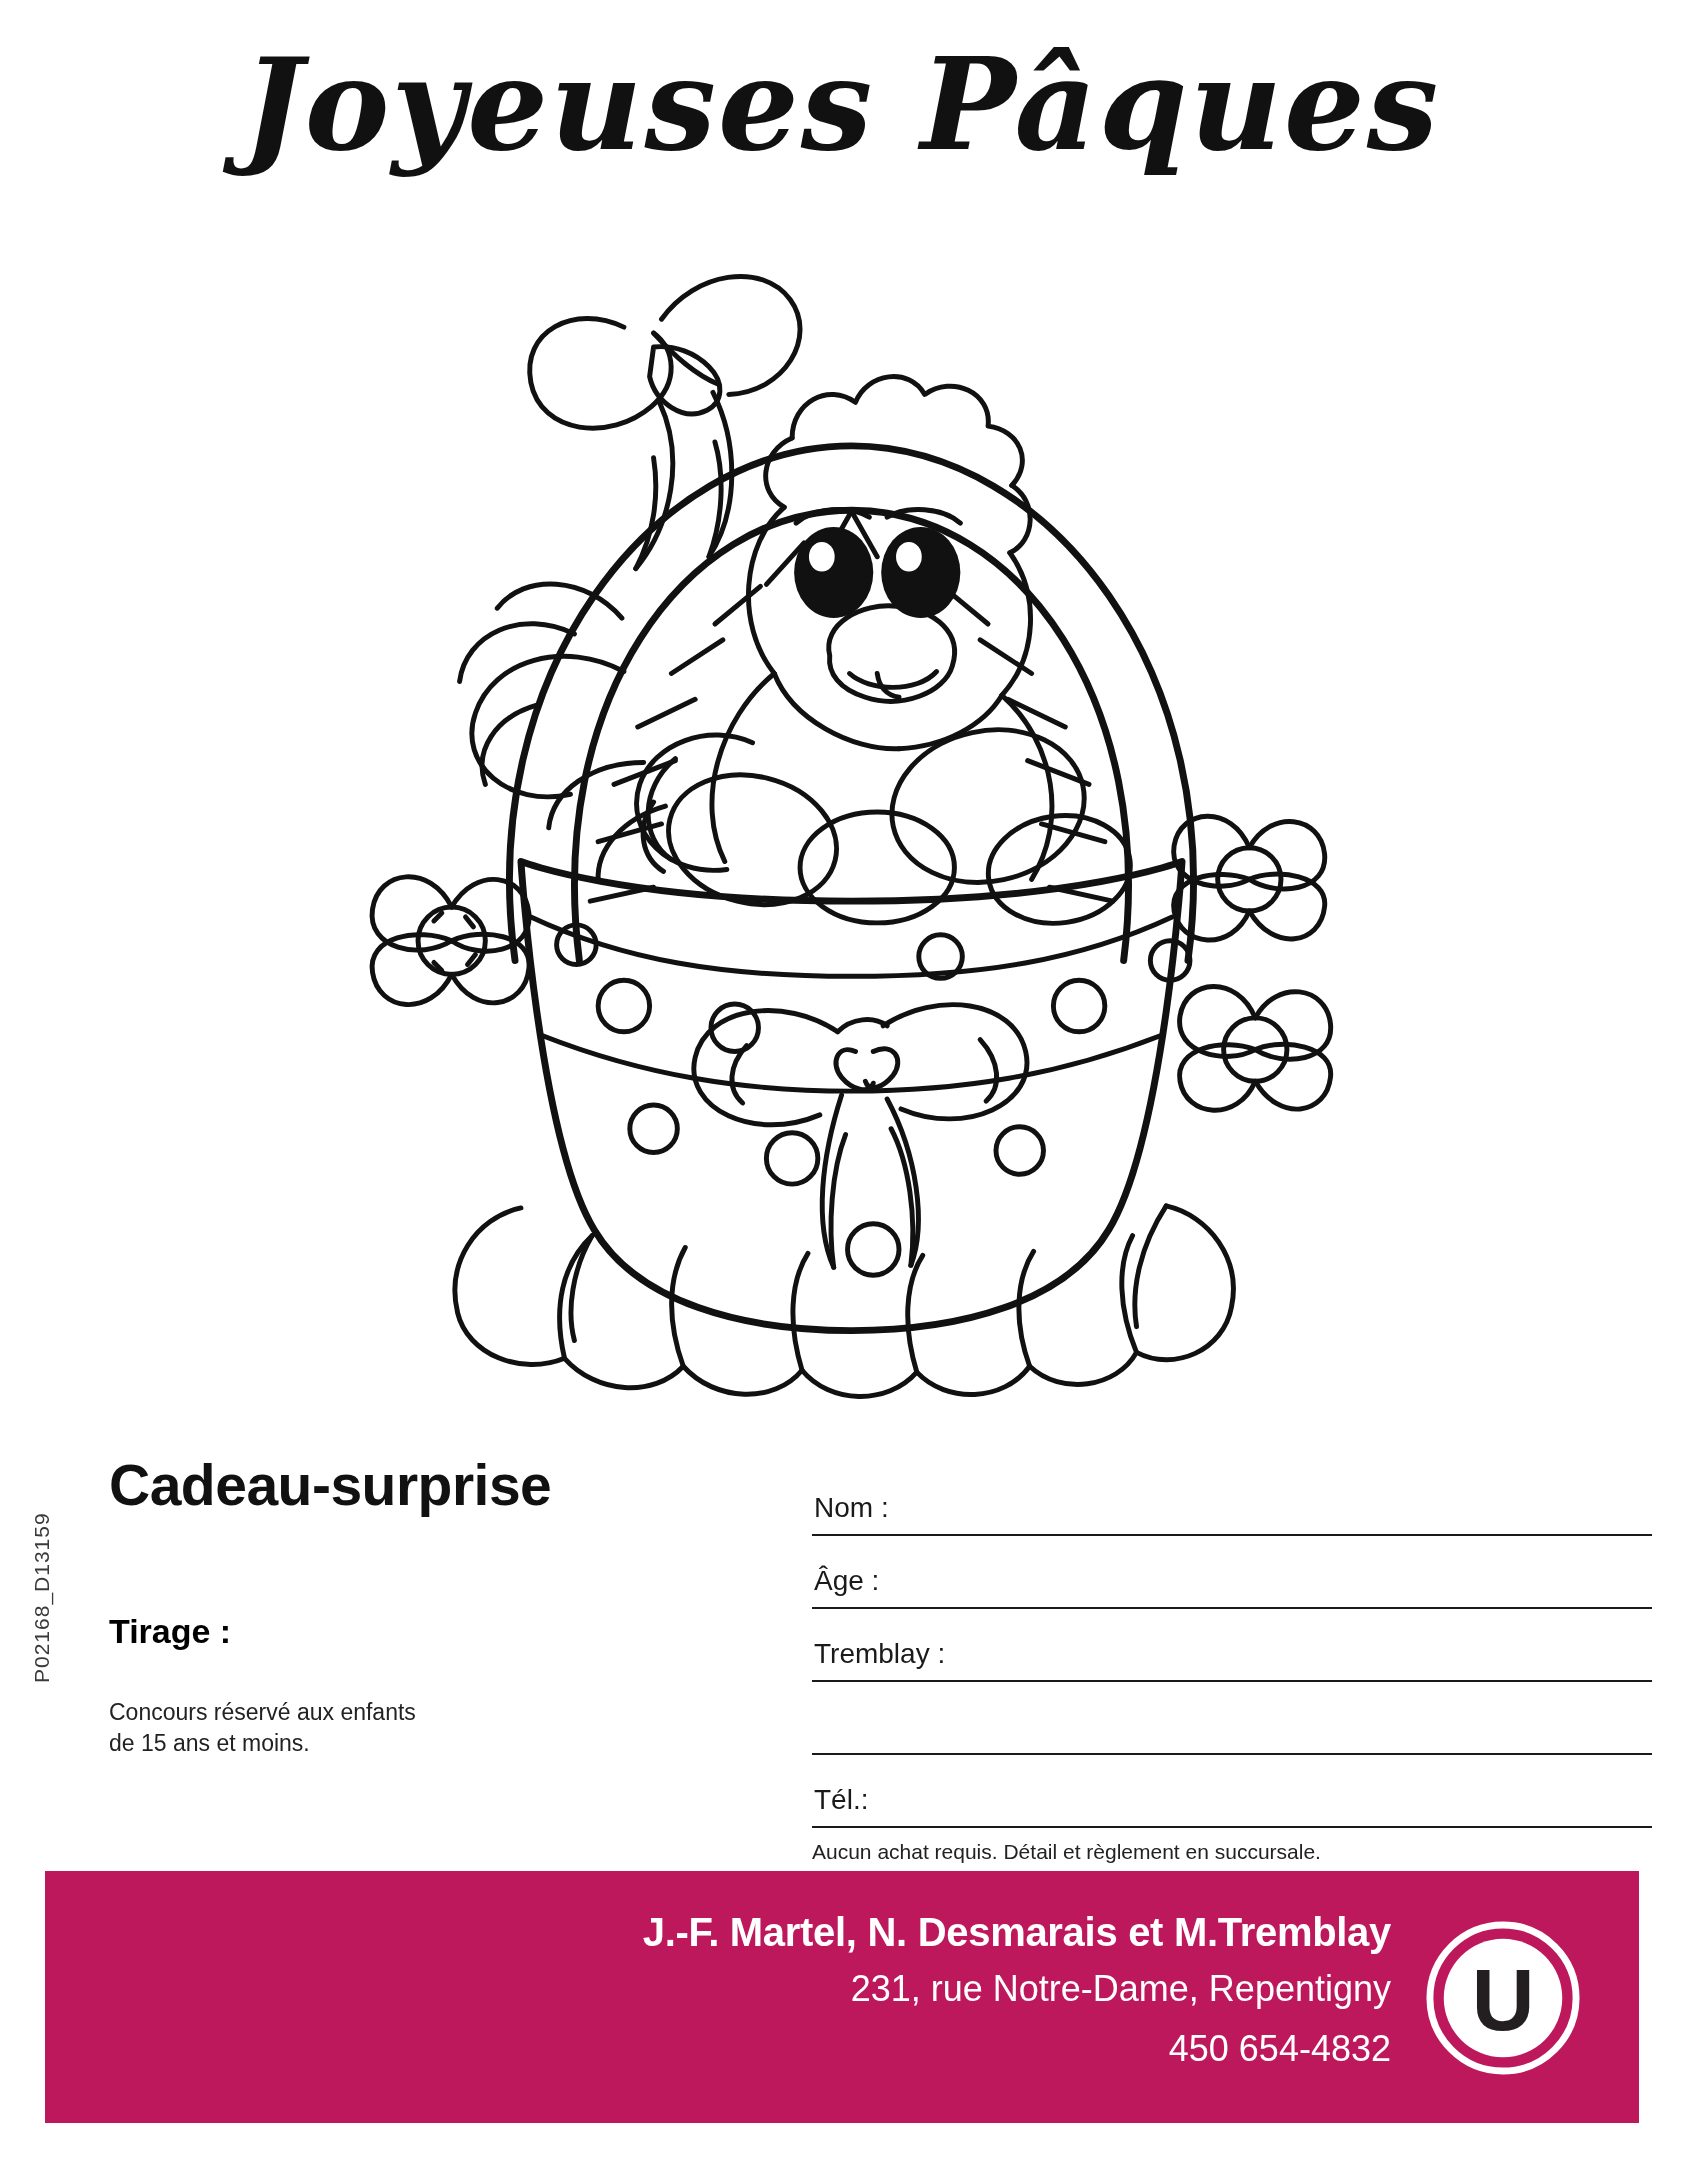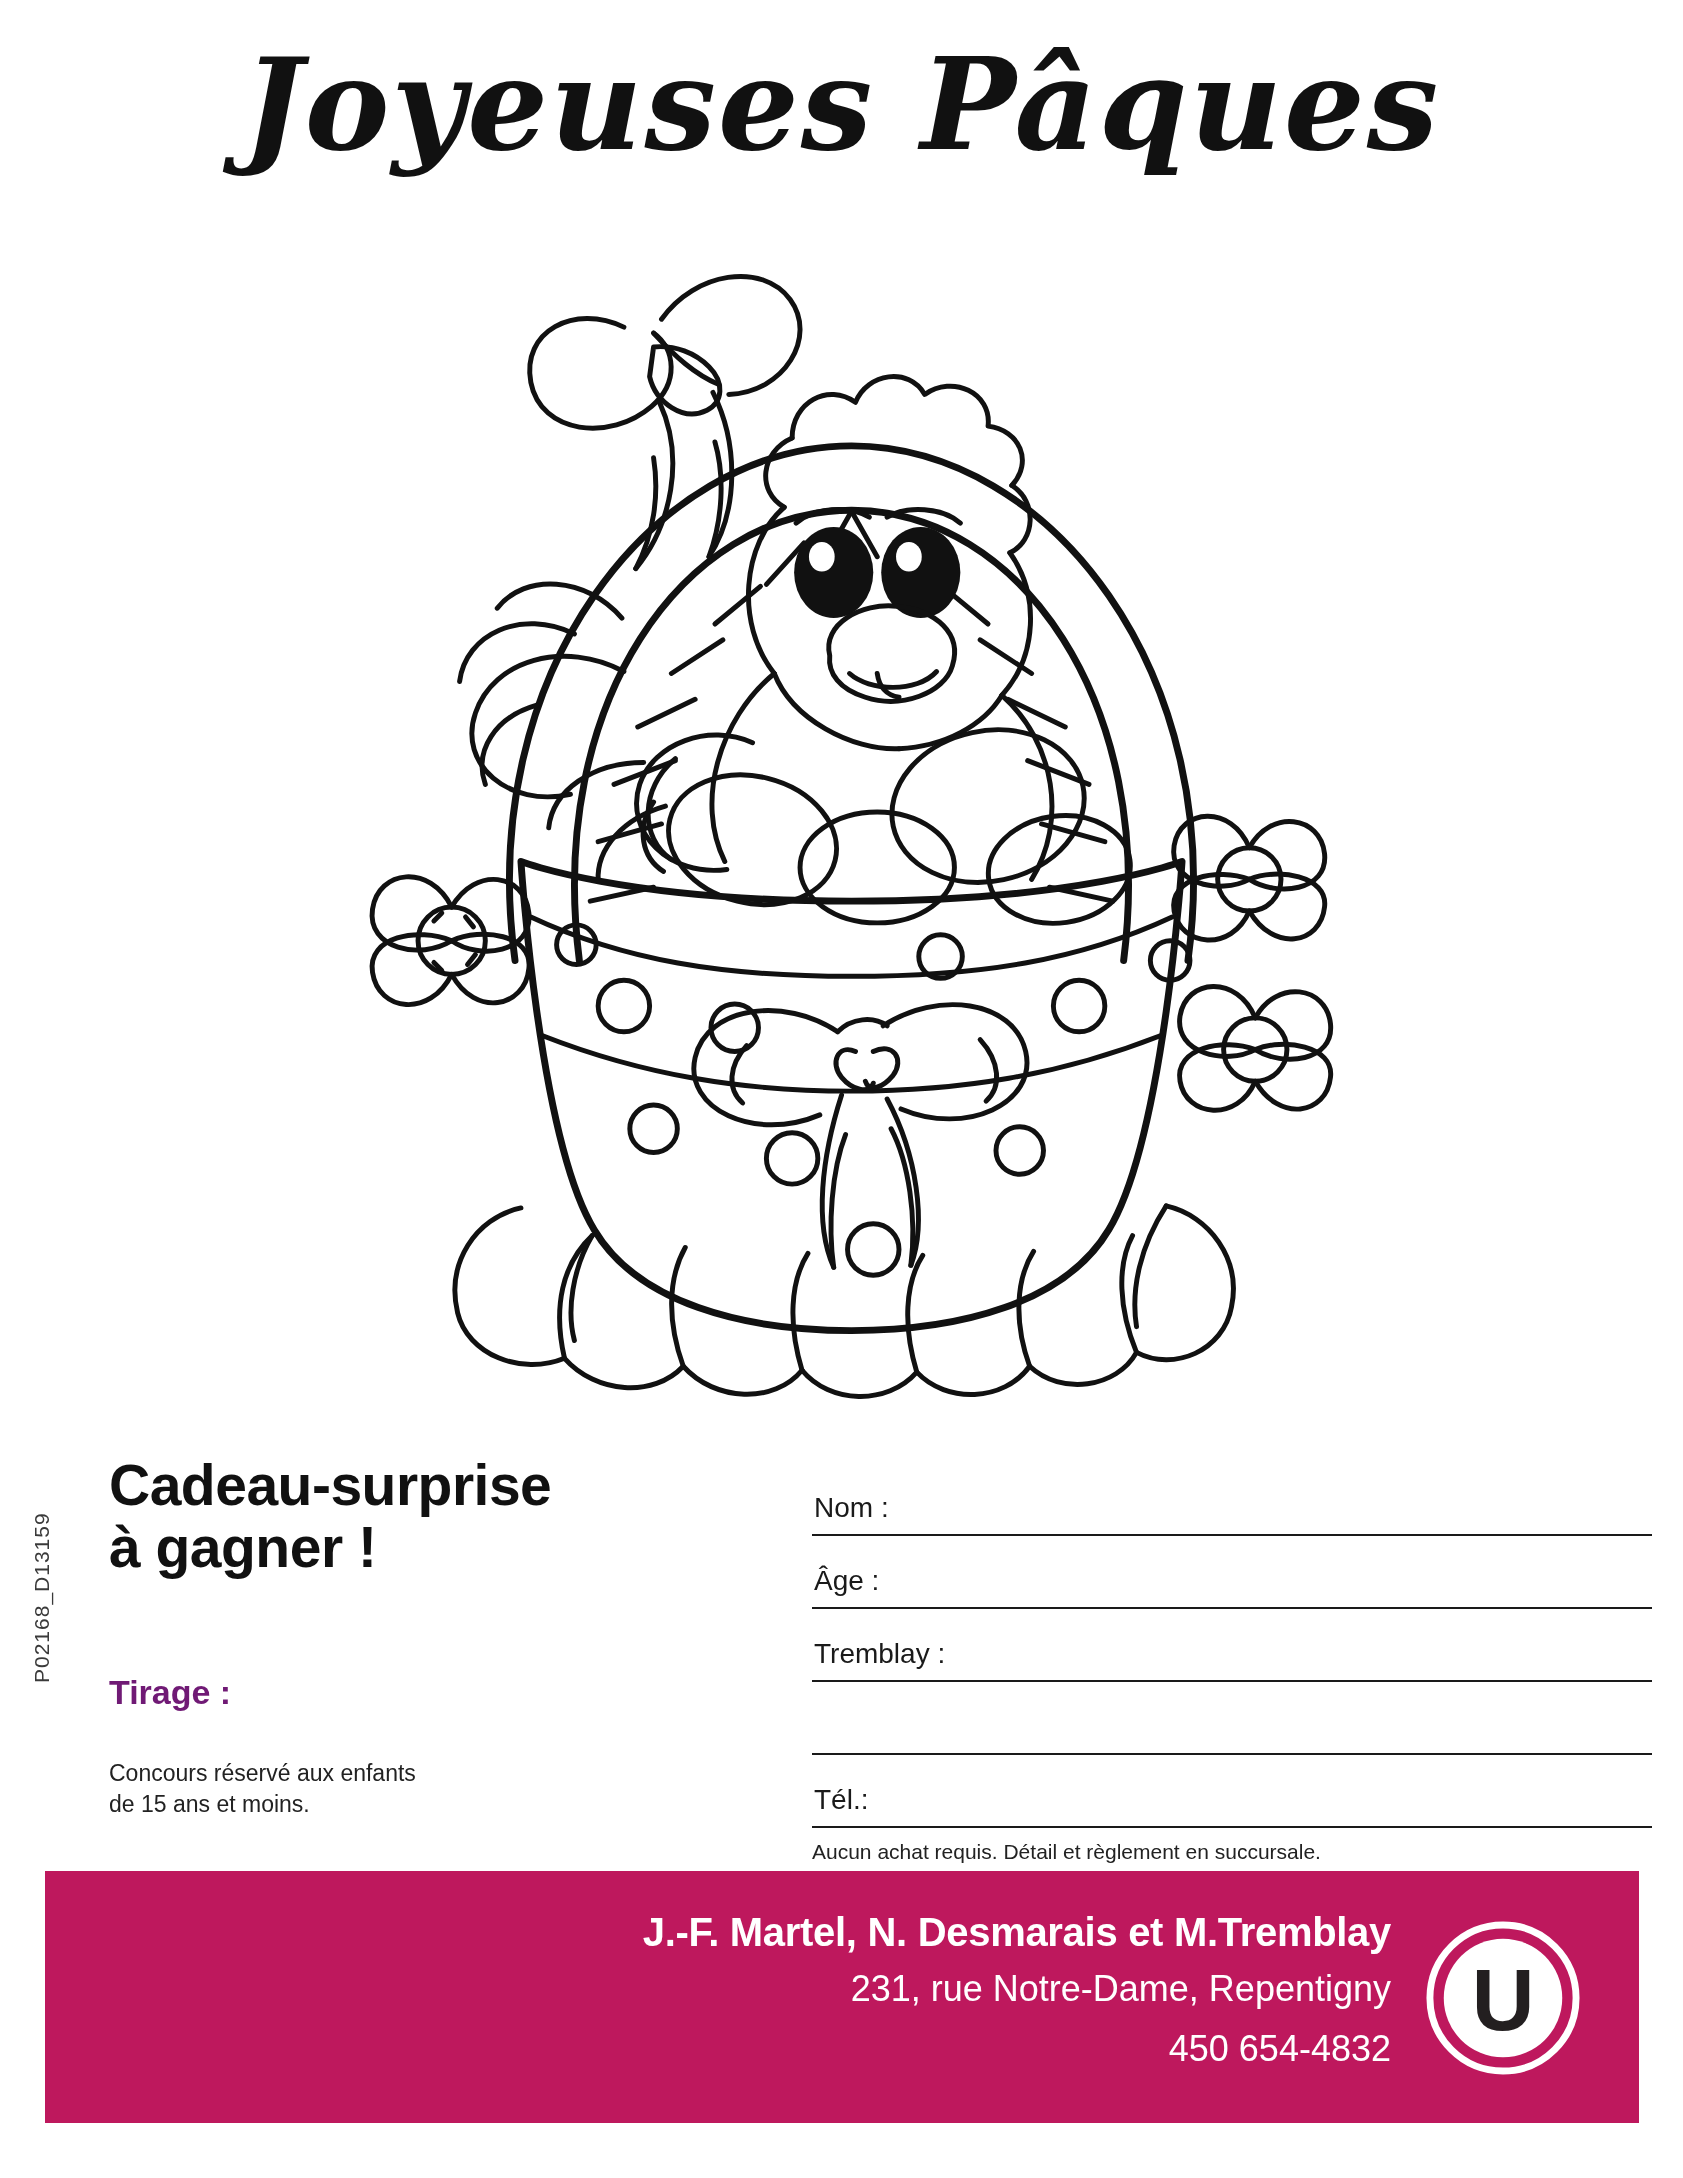--- a/index.html
+++ b/index.html
@@ -69,21 +69,21 @@
     color: #111111;
     letter-spacing: -0.5px;
   }
   .prize-heading .line2 {
     display: block;
   }
   .draw-label {
     margin-top: 95px;
     font-weight: 700;
     font-size: 34px;
-    color: #701a75;
+    color: #000000;
   }
   .rules-text {
     margin-top: 46px;
     font-size: 23px;
     line-height: 1.35;
     color: #222222;
   }
 
   
   .vertical-code {
@@ -312,21 +312,20 @@
       <path d="M818 1156 C800 1112 798 1068 814 1038"></path>
       <path d="M818 1156 C856 1176 906 1154 914 1110 C924 1062 892 1018 848 1008"></path>
       <path d="M848 1008 C822 1048 812 1092 818 1130"></path>
       <path d="M268 1038 C248 1072 242 1114 250 1144"></path>
     </svg>
   </div>
 
   <div class="left-block">
     <div class="prize-heading">
       <span>Cadeau-surprise</span>
-      <span class="line2">à gagner !</span>
     </div>
     <div class="draw-label">Tirage :</div>
     <div class="rules-text">
       <div>Concours réservé aux enfants</div>
       <div>de 15 ans et moins.</div>
     </div>
   </div>
 
   <div class="vertical-code">P02168_D13159</div>
 

